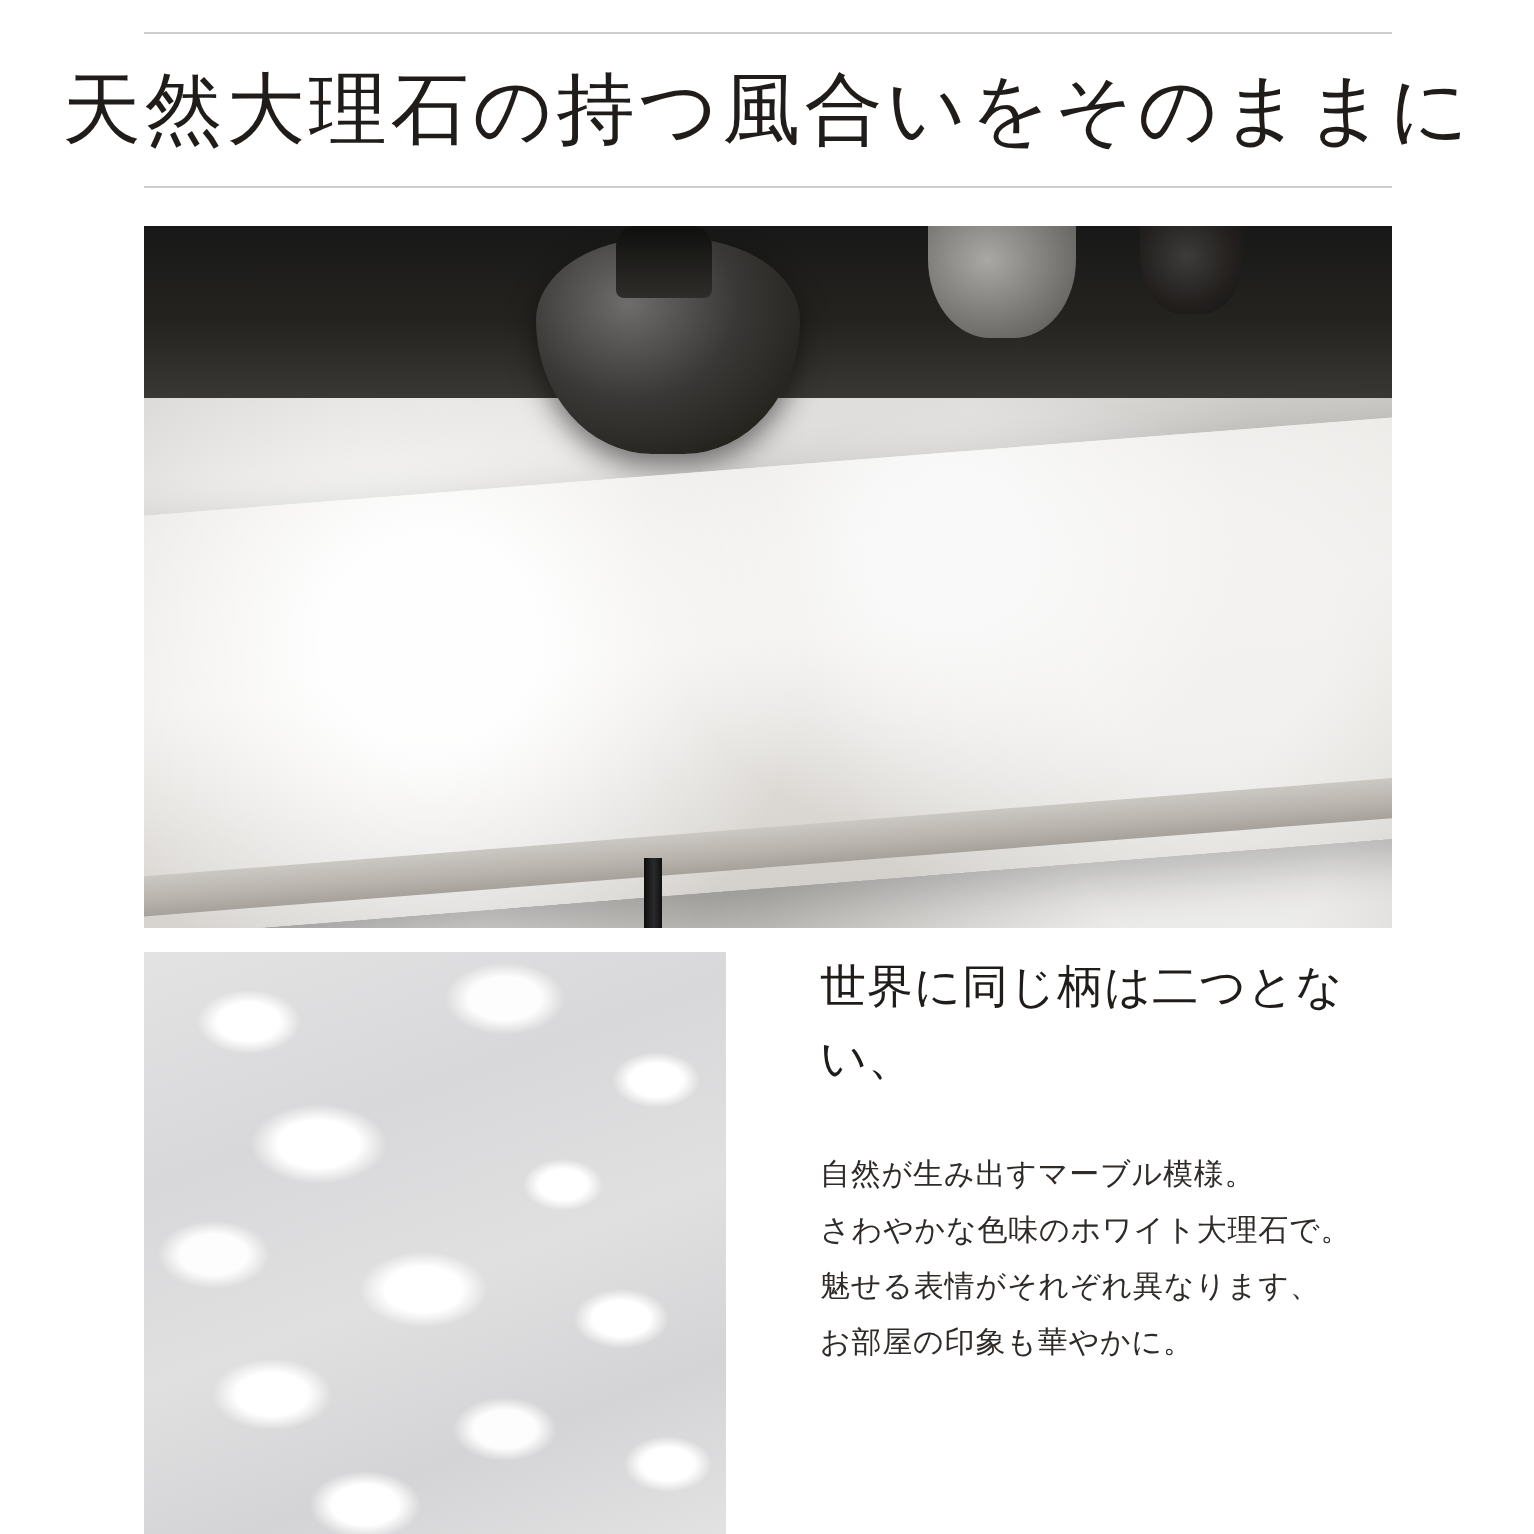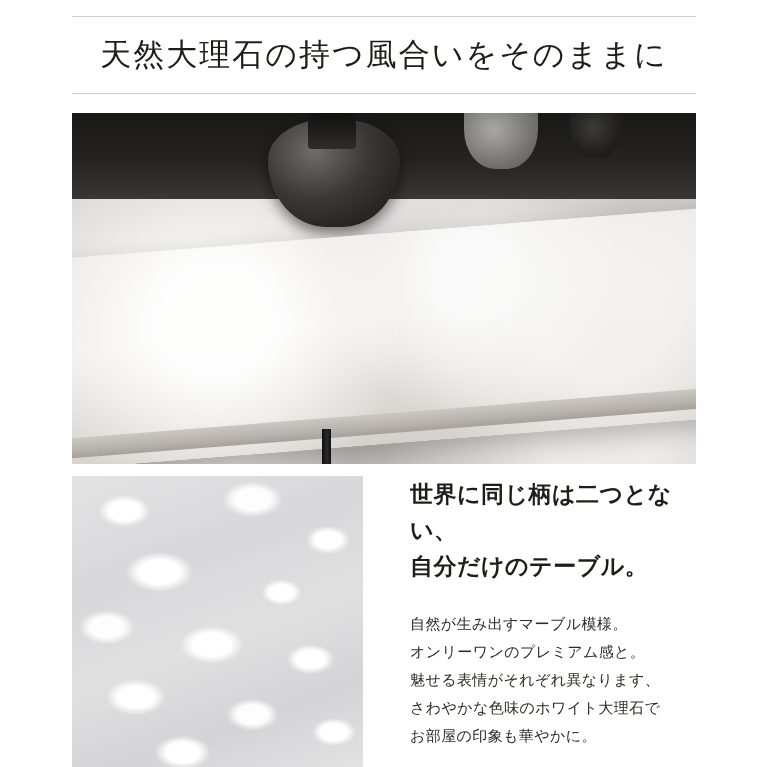--- a/index.html
+++ b/index.html
@@ -31,21 +31,21 @@
     height: 78px;
     border-top: 1px solid #cfcfcf;
     border-bottom: 1px solid #cfcfcf;
     display: flex;
     align-items: center;
     justify-content: center;
     box-sizing: border-box;
   }
   .headline {
     font-family: "DejaVu Serif", "Liberation Serif", serif;
-    font-size: 31px;
+    font-size: 39px;
     letter-spacing: 2px;
     color: #201c19;
     white-space: nowrap;
     font-weight: 400;
   }
 
   
   .hero {
     position: absolute;
     left: 72px;
@@ -162,21 +162,21 @@
 
   .copy {
     position: absolute;
     left: 410px;
     top: 476px;
     width: 300px;
   }
   .copy h2 {
     margin: 0;
     font-family: "DejaVu Serif", "Liberation Serif", serif;
-    font-weight: 700;
+    font-weight: 400;
     font-size: 23px;
     line-height: 36px;
     color: #201c19;
     letter-spacing: 0.5px;
   }
   .copy .body {
     margin-top: 26px;
     font-size: 15px;
     line-height: 28px;
     color: #2f2b28;
@@ -204,24 +204,22 @@
     <div class="slab"></div>
     <div class="slab-edge"></div>
     <div class="leg"></div>
   </div>
 
   <div class="marble-photo"></div>
 
   <div class="copy">
     <h2>
       <span>世界に同じ柄は二つとない、</span><br>
-      <span>自分だけのテーブル。</span>
     </h2>
     <div class="body">
       <div>自然が生み出すマーブル模様。</div>
-      <div>オンリーワンのプレミアム感と。</div>
+      <div>さわやかな色味のホワイト大理石で。</div>
       <div>魅せる表情がそれぞれ異なります、</div>
-      <div>さわやかな色味のホワイト大理石で</div>
       <div>お部屋の印象も華やかに。</div>
     </div>
   </div>
 
 </div>
 
 </body></html>

